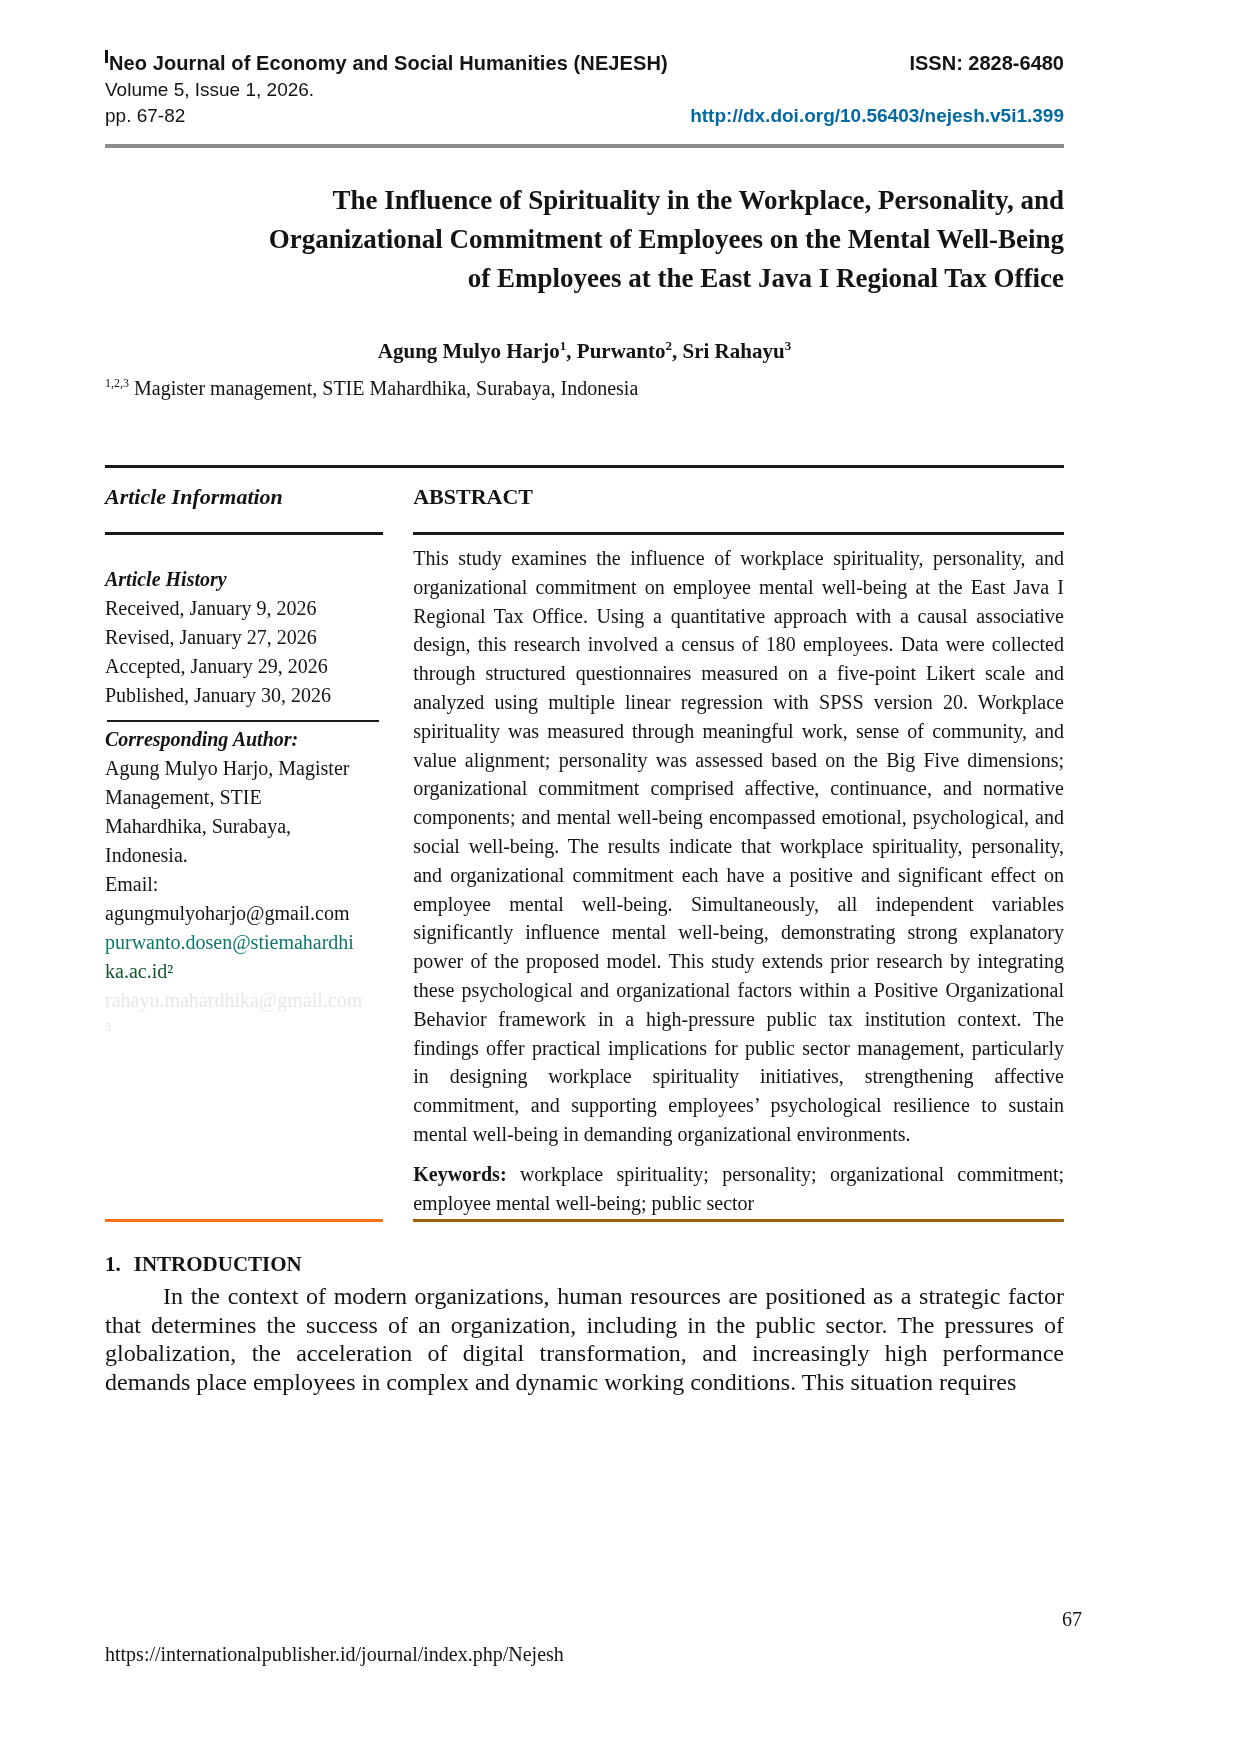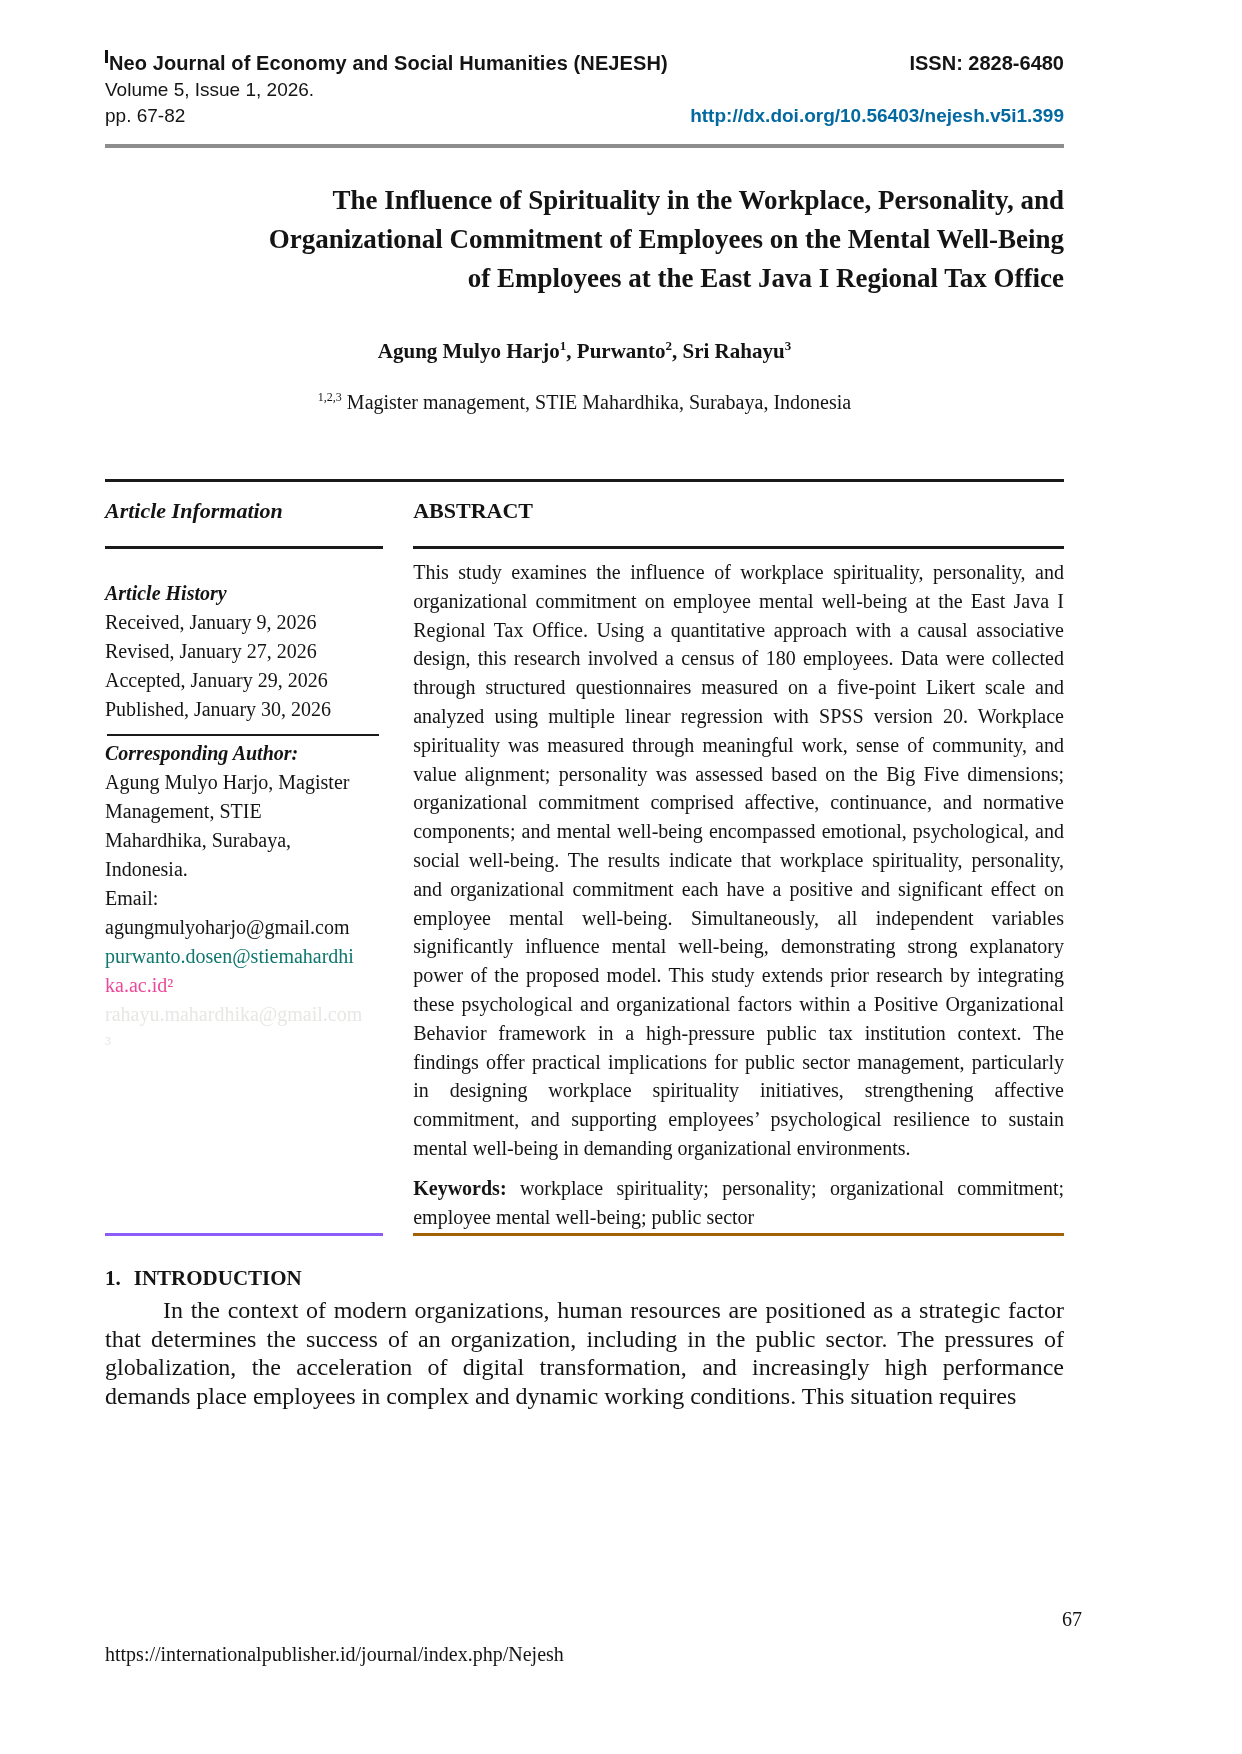--- a/index.html
+++ b/index.html
@@ -27,27 +27,27 @@
     vertical-align:top; margin-right:1px; margin-top:-2px;
   }
   .gray-rule { height:4px; background:#8d8d8d; margin-top:17px; }
   
   .title {
     margin-top:33px; text-align:right;
     font-size:27px; font-weight:bold; line-height:39px;
   }
   .authors { margin-top:41px; text-align:center; font-size:21px; font-weight:bold; }
   .authors sup { font-size:13px; }
-  .affiliation { margin-top:27px; text-align:center; font-size:20px; }
+  .affiliation { margin-top:13px; font-size:20px; }
   .affiliation sup { font-size:12px; }
   
   .black-rule { height:3px; background:#1a1a1a; margin-top:65px; }
   
   .cols { display:flex; align-items:stretch; }
-  .col-left  { width:295px; margin-right:30px; border-bottom:3px solid #8b5cf6; }
+  .col-left  { width:295px; margin-right:30px; border-bottom:3px solid #f97316; }
   .col-right { width:690px; border-bottom:3px solid #a16207; padding-bottom:2px; }
   .col-head {
     font-size:22px; font-weight:bold;
     padding:16px 0 22px 0; border-bottom:3px solid #1a1a1a;
   }
   .col-left .col-head { font-style:italic; }
   
   .info-body { font-size:20px; line-height:29px; }
   .hist-head { margin-top:30px; font-weight:bold; font-style:italic; }
   .thin-rule { width:272px; height:2px; background:#1a1a1a; margin:10px 0 3px 2px; }
@@ -118,21 +118,21 @@
         <div>Published, January 30, 2026</div>
         <div class="thin-rule"></div>
         <div class="corr-head">Corresponding Author:</div>
         <div>Agung Mulyo Harjo, Magister</div>
         <div>Management, STIE</div>
         <div>Mahardhika, Surabaya,</div>
         <div>Indonesia.</div>
         <div>Email:</div>
         <div>agungmulyoharjo@gmail.com</div>
         <div class="faded" style="color: #0f766e;">purwanto.dosen@stiemahardhi</div>
-        <div class="faded" style="color: #ec4899;">ka.ac.id²</div>
+        <div class="faded" style="color: #14532d;">ka.ac.id²</div>
         <div class="faded" style="color: rgb(231, 231, 228);">rahayu.mahardhika@gmail.com</div>
         <div class="faded" style="color: rgb(231, 231, 228);">³</div>
       </div>
     </div>
 
     <div class="col-right">
       <div class="col-head">ABSTRACT</div>
       <p class="abstract-body">This study examines the influence of workplace spirituality, personality, and organizational commitment on employee mental well-being at the East Java I Regional Tax Office. Using a quantitative approach with a causal associative design, this research involved a census of 180 employees. Data were collected through structured questionnaires measured on a five-point Likert scale and analyzed using multiple linear regression with SPSS version 20. Workplace spirituality was measured through meaningful work, sense of community, and value alignment; personality was assessed based on the Big Five dimensions; organizational commitment comprised affective, continuance, and normative components; and mental well-being encompassed emotional, psychological, and social well-being. The results indicate that workplace spirituality, personality, and organizational commitment each have a positive and significant effect on employee mental well-being. Simultaneously, all independent variables significantly influence mental well-being, demonstrating strong explanatory power of the proposed model. This study extends prior research by integrating these psychological and organizational factors within a Positive Organizational Behavior framework in a high-pressure public tax institution context. The findings offer practical implications for public sector management, particularly in designing workplace spirituality initiatives, strengthening affective commitment, and supporting employees’ psychological resilience to sustain mental well-being in demanding organizational environments.</p>
       <p class="keywords"><strong>Keywords:</strong><span> workplace spirituality; personality; organizational commitment; employee mental well-being; public sector</span></p>
     </div>

